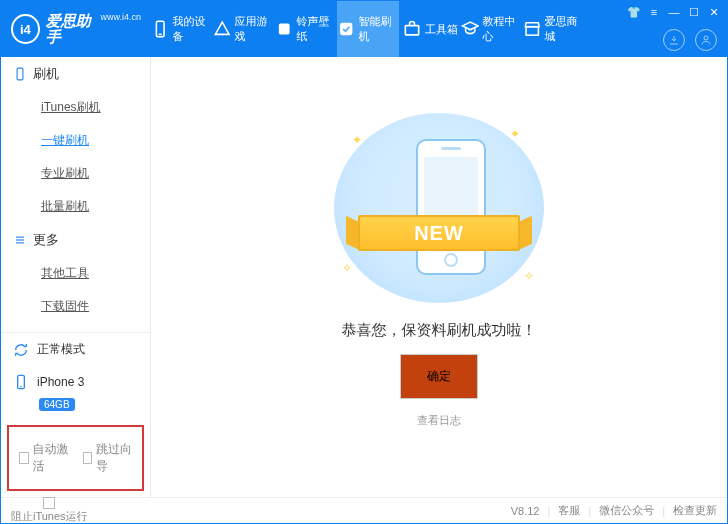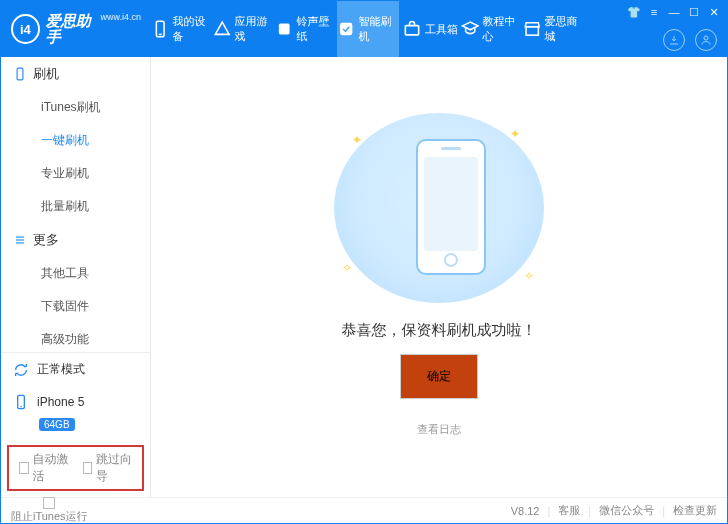--- a/index.html
+++ b/index.html
@@ -26,29 +26,29 @@
   .right-circles { position: absolute; right: 10px; bottom: 6px; display: flex; gap: 10px; }
   .circle-btn { width: 22px; height: 22px; border: 1.5px solid #9fd0fb; border-radius: 50%; display: flex; align-items: center; justify-content: center; color: #9fd0fb; cursor: pointer; }
 
   
   .body-row { flex: 1; display: flex; min-height: 0; }
 
   .sidebar { width: 150px; border-right: 1px solid #e9e9e9; display: flex; flex-direction: column; }
   .side-scroll { flex: 1; overflow: hidden; padding-top: 0; }
   .sec-head { display: flex; align-items: center; gap: 6px; padding: 8px 12px; color: #333; font-size: 13px; }
   .sec-head .sh-icon { width: 14px; height: 14px; color: #2a8af2; }
-  .side-item { padding: 8px 12px 8px 40px; font-size: 12px; color: #555; cursor: pointer; }
+  .side-item { padding: 8px 12px 8px 40px; font-size: 12px; color: #555; cursor: pointer; text-decoration: underline; }
   .side-item.active { color: #1e88f2; }
 
   .side-bottom { border-top: 1px solid #eee; }
   .mode-row, .device-row { display: flex; align-items: center; gap: 8px; padding: 8px 12px; font-size: 12px; }
   .mode-row .mi, .device-row .mi { width: 16px; height: 16px; color: #2a8af2; }
   .badge { display: inline-block; background: #2a8af2; color: #fff; border-radius: 3px; font-size: 10px; padding: 1px 5px; margin-left: 2px; }
 
-  .check-row { display: flex; align-items: flex-start; gap: 14px; padding: 4px 10px; border: 2px solid #d23a3a; margin: 6px 6px 6px 6px; }
+  .check-row { display: flex; align-items: flex-start; gap: 14px; padding: 14px 10px; border: 2px solid #d23a3a; margin: 6px 6px 6px 6px; }
   .check-row label { display: flex; align-items: center; gap: 4px; color: #888; font-size: 12px; cursor: pointer; }
   .chk { width: 12px; height: 12px; border: 1px solid #bbb; display: inline-block; }
 
   .content { flex: 1; display: flex; flex-direction: column; align-items: center; justify-content: flex-start; padding-top: 56px; }
 
   .illus { width: 210px; height: 190px; position: relative; }
   .ring { position: absolute; inset: 0; border-radius: 50%; background: radial-gradient(circle at 50% 45%, #d9f0ff 0%, #cfeaff 55%, #bfe2ff 80%, #fff 100%); }
   .sparkle { position: absolute; color: #ffd54a; font-size: 12px; }
   .s1 { top: 20px; left: 18px; }
   .s2 { top: 14px; right: 24px; }
@@ -59,21 +59,21 @@
   .phone::after { content: ""; position: absolute; bottom: 6px; left: 50%; transform: translateX(-50%); width: 10px; height: 10px; border: 2px solid #bcdcf5; border-radius: 50%; }
   .phone .screen { position: absolute; top: 16px; left: 6px; right: 6px; bottom: 22px; background: #e9f4fd; border-radius: 3px; }
   .ribbon { position: absolute; top: 96px; left: 14px; width: 182px; height: 50px; }
   .ribbon .band { position: absolute; left: 10px; right: 10px; top: 6px; height: 36px; background: linear-gradient(#ffd24a, #ffbf2d); display: flex; align-items: center; justify-content: center; color: #fff; font-weight: 900; font-size: 20px; letter-spacing: 1px; border: 2px solid #f0b020; border-radius: 2px; }
   .ribbon .tail { position: absolute; top: 10px; width: 14px; height: 28px; background: #f6b82a; }
   .ribbon .tail.l { left: -2px; transform: skewY(25deg); }
   .ribbon .tail.r { right: -2px; transform: skewY(-25deg); }
 
   .success-msg { margin-top: 18px; font-size: 15px; color: #333; }
   .ok-btn { margin-top: 14px; padding: 13px 26px; border: 1px solid #ccc; background: #c2410c; font-size: 12px; cursor: pointer; }
-  .log-link { margin-top: 23px; font-size: 11px; color: #999; cursor: pointer; }
+  .log-link { margin-top: 14px; font-size: 11px; color: #999; cursor: pointer; }
 
   .footer { height: 26px; border-top: 1px solid #eee; display: flex; align-items: center; font-size: 11px; color: #888; padding: 0 10px; }
   .footer label { display: flex; align-items: center; cursor: pointer; flex-direction: column; }
   .footer .spacer { flex: 1; }
   .footer .fsep { color: #ddd; margin: 0 8px; }
   .footer .flink { cursor: pointer; }
 
 </style>
 </head>
 <body>
@@ -198,21 +198,21 @@
               <path d="M4 12a8 8 0 0114-5m2 0V3m0 4h-4"></path>
               <path d="M20 12a8 8 0 01-14 5m-2 0v4m0-4h4"></path>
             </svg>
           <span>正常模式</span>
         </div>
         <div class="device-row">
           <svg class="mi" viewBox="0 0 24 24" fill="none" stroke="currentColor" stroke-width="2">
               <rect x="7" y="2" width="10" height="20" rx="2"></rect>
               <line x1="11" y1="19" x2="13" y2="19"></line>
             </svg>
-          <span>iPhone 5</span>
+          <span>iPhone 3</span>
         </div>
         <div class="device-row" style="padding-top:0;">
           <span style="width:16px"></span>
           <span class="badge">64GB</span>
         </div>
 
         <div class="check-row">
           <label>
             <span class="chk"></span>
             <span>自动激活</span>
@@ -228,20 +228,25 @@
     <div class="content">
       <div class="illus">
         <div class="ring"></div>
         <span class="sparkle s1">✦</span>
         <span class="sparkle s2">✦</span>
         <span class="sparkle s3">✧</span>
         <span class="sparkle s4">✧</span>
         <div class="phone">
             <div class="screen"></div>
           </div>
+        <div class="ribbon">
+          <div class="tail l"></div>
+          <div class="tail r"></div>
+          <div class="band">NEW</div>
+        </div>
       </div>
 
       <div class="success-msg">恭喜您，保资料刷机成功啦！</div>
       <button class="ok-btn">确定</button>
       <div class="log-link">查看日志</div>
     </div>
 
   </div>
 
   <div class="footer">

